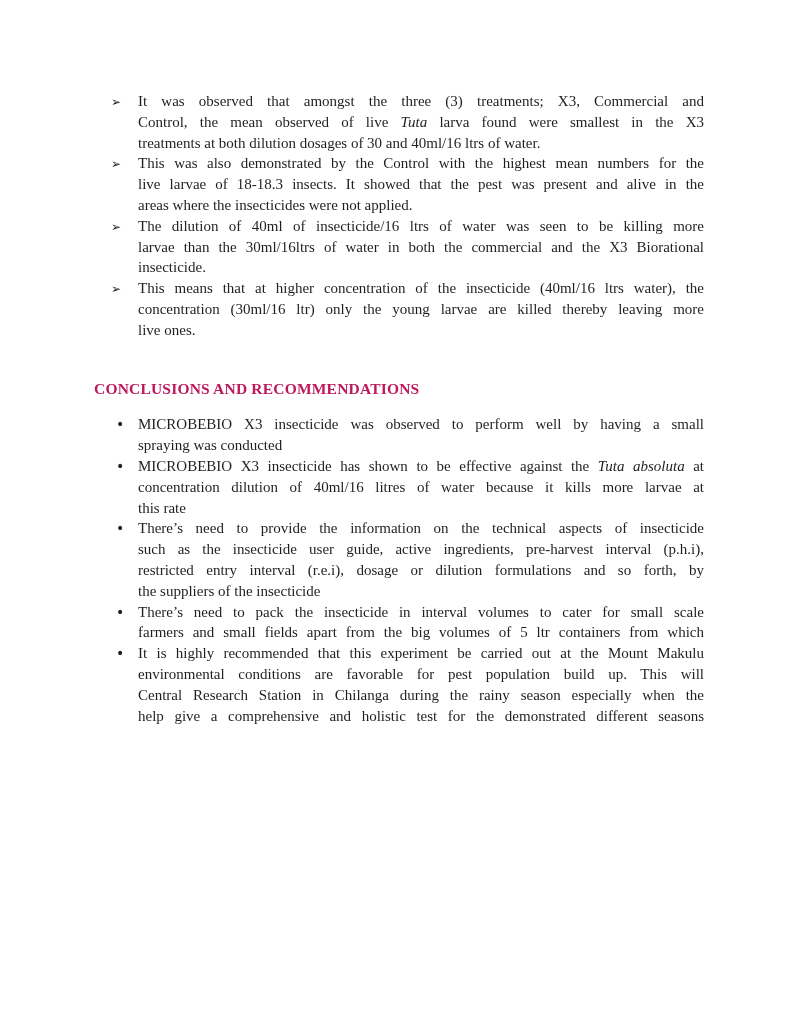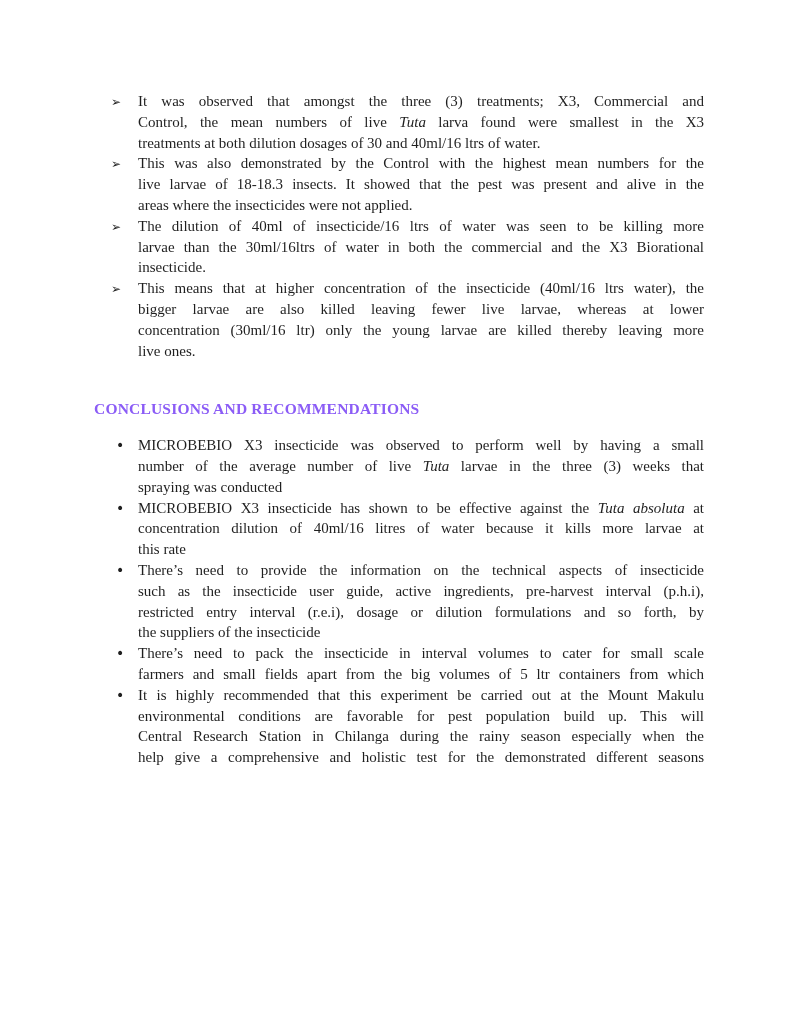--- a/index.html
+++ b/index.html
@@ -17,21 +17,21 @@
     color: #1f1f1f;
     font-family: "Liberation Serif", serif;
     font-size: 15px;
     line-height: 20.8px;
     overflow: hidden;
   }
   .doc-heading {
     font-weight: bold;
     font-size: 15.5px;
     letter-spacing: 0.2px;
-    color: #8b5cf6;
+    color: #be185d;
     margin: 38px 0 15px 0;
   }
   .list-block { margin: 0; }
   .list-item {
     position: relative;
     padding-left: 44px;
     box-sizing: border-box;
   }
   .marker {
     position: absolute;
@@ -59,21 +59,21 @@
 </style>
 </head>
 <body>
 
 <div class="page">
   <div class="list-block" id="arrow-list">
       <div class="list-item">
         <span class="marker arrow">➢</span>
         <div class="item-text">
           <div class="txt-line"><span>It was observed that amongst the three (3) treatments; X3, Commercial and</span></div>
-          <div class="txt-line"><span>Control, the mean numbers of live </span><span class="it">Tuta</span><span> larva found were smallest in the X3</span></div>
+          <div class="txt-line"><span>Control, the mean observed of live </span><span class="it">Tuta</span><span> larva found were smallest in the X3</span></div>
           <div class="txt-line last"><span>treatments at both dilution dosages of 30 and 40ml/16 ltrs of water.</span></div>
         </div>
       </div>
       <div class="list-item">
         <span class="marker arrow">➢</span>
         <div class="item-text">
           <div class="txt-line"><span>This was also demonstrated by the Control with the highest mean numbers for the</span></div>
           <div class="txt-line"><span>live larvae of 18-18.3 insects. It showed that the pest was present and alive in the</span></div>
           <div class="txt-line last"><span>areas where the insecticides were not applied.</span></div>
         </div>
@@ -83,33 +83,31 @@
         <div class="item-text">
           <div class="txt-line"><span>The dilution of 40ml of insecticide/16 ltrs of water was seen to be killing more</span></div>
           <div class="txt-line"><span>larvae than the 30ml/16ltrs of water in both the commercial and the X3 Biorational</span></div>
           <div class="txt-line last"><span>insecticide.</span></div>
         </div>
       </div>
       <div class="list-item">
         <span class="marker arrow">➢</span>
         <div class="item-text">
           <div class="txt-line"><span>This means that at higher concentration of the insecticide (40ml/16 ltrs water), the</span></div>
-          <div class="txt-line"><span>bigger larvae are also killed leaving fewer live larvae, whereas at lower</span></div>
           <div class="txt-line"><span>concentration (30ml/16 ltr) only the young larvae are killed thereby leaving more</span></div>
           <div class="txt-line last"><span>live ones.</span></div>
         </div>
       </div>
     </div>
   <div class="doc-heading">CONCLUSIONS AND RECOMMENDATIONS</div>
   <div class="list-block" id="bullet-list">
       <div class="list-item">
         <span class="marker dot">•</span>
         <div class="item-text">
           <div class="txt-line"><span>MICROBEBIO X3 insecticide was observed to perform well by having a small</span></div>
-          <div class="txt-line"><span>number of the average number of live </span><span class="it">Tuta</span><span> larvae in the three (3) weeks that</span></div>
           <div class="txt-line last"><span>spraying was conducted</span></div>
         </div>
       </div>
       <div class="list-item">
         <span class="marker dot">•</span>
         <div class="item-text">
           <div class="txt-line"><span>MICROBEBIO X3 insecticide has shown to be effective against the </span><span class="it">Tuta absoluta</span><span> at</span></div>
           <div class="txt-line"><span>concentration dilution of 40ml/16 litres of water because it kills more larvae at</span></div>
           <div class="txt-line last"><span>this rate</span></div>
         </div>

